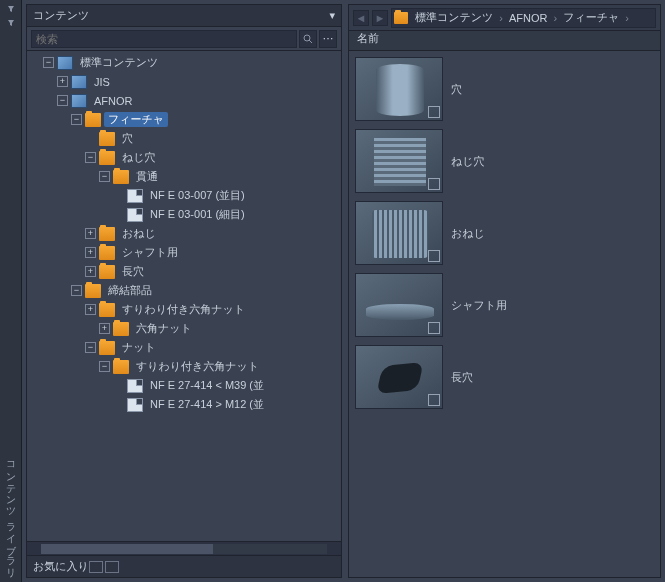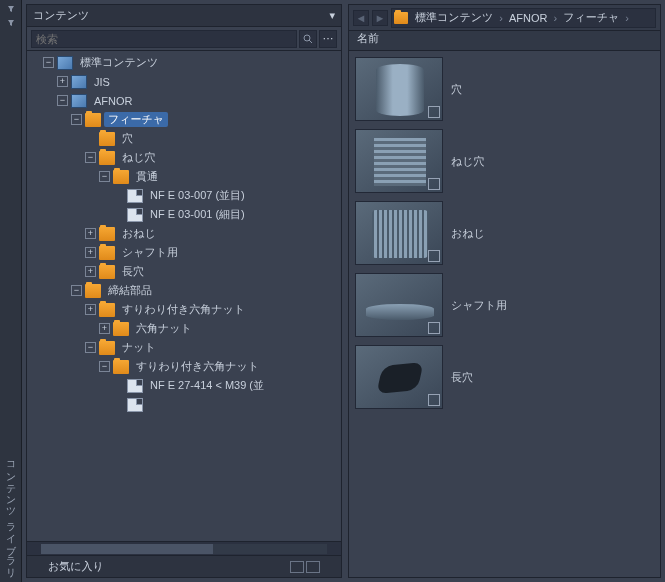--- a/index.html
+++ b/index.html
@@ -24,21 +24,21 @@
 .tgl.c::before{content:"+"}
 .sp{display:inline-block;width:14px;flex-shrink:0}
 .fico{width:16px;height:14px;margin-right:3px;flex-shrink:0}
 .folder{background:linear-gradient(#f6a733,#e08a1a);border-radius:1px;position:relative}
 .folder::before{content:"";position:absolute;top:-2px;left:1px;width:6px;height:2px;background:#f6a733;border-radius:1px 1px 0 0}
 .box3d{background:linear-gradient(135deg,#7aa8d8,#4a7ab0);border:1px solid #2a4a70}
 .doc{background:#dce4ee;border:1px solid #8a96aa;position:relative}
 .doc::after{content:"";position:absolute;top:0;right:0;width:5px;height:5px;background:#3a4150;border-left:1px solid #8a96aa;border-bottom:1px solid #8a96aa}
 .lbl{padding:0 4px;border-radius:2px}
 .sel{background:#3b6aa8;color:#fff}
-.fav{height:22px;border-top:1px solid #1e232e;display:flex;align-items:center;justify-content:space-between;padding:0 21px;background:#2d3340}
+.fav{height:22px;border-top:1px solid #1e232e;display:flex;align-items:center;padding:0 6px;background:#2d3340}
 .fav-ico{display:flex;gap:2px}
 .grid-ico{width:14px;height:12px;border:1px solid #6a7486}
 .crumb{height:26px;display:flex;align-items:center;padding:0 4px;border-bottom:1px solid #1e232e;background:#343b4a}
 .crumb-box{flex:1;height:20px;border:1px solid #222836;background:#2b3140;display:flex;align-items:center;padding:0 2px;gap:2px}
 .crumb-box span{padding:0 2px}
 .chev{color:#7a8496}
 .nav-arr{width:16px;height:16px;border:1px solid #222836;background:#2b3140;margin-right:3px;display:flex;align-items:center;justify-content:center;color:#5a6476}
 .colhdr{height:20px;border-bottom:1px solid #1e232e;padding:0 8px;display:flex;background:#313846}
 .items{flex:1;overflow:auto;padding:4px}
 .item{display:flex;align-items:center;gap:8px;padding:2px;margin-bottom:4px}
@@ -254,20 +254,21 @@
           </div>
         <div class="row">
             <span class="sp"></span>
             <span class="sp"></span>
             <span class="sp"></span>
             <span class="sp"></span>
             <span class="sp"></span>
             <span class="sp"></span>
             <span class="sp"></span>
             <span class="fico doc"></span>
+            <span class="lbl">NF E 27-414 &gt; M12  (並</span>
           </div>
       </div>
     </div>
     <div class="scrollbar-h">
         <div class="sb-track">
           <div class="sb-thumb"></div>
         </div>
       </div>
     <div class="fav">
       <span>お気に入り</span>

